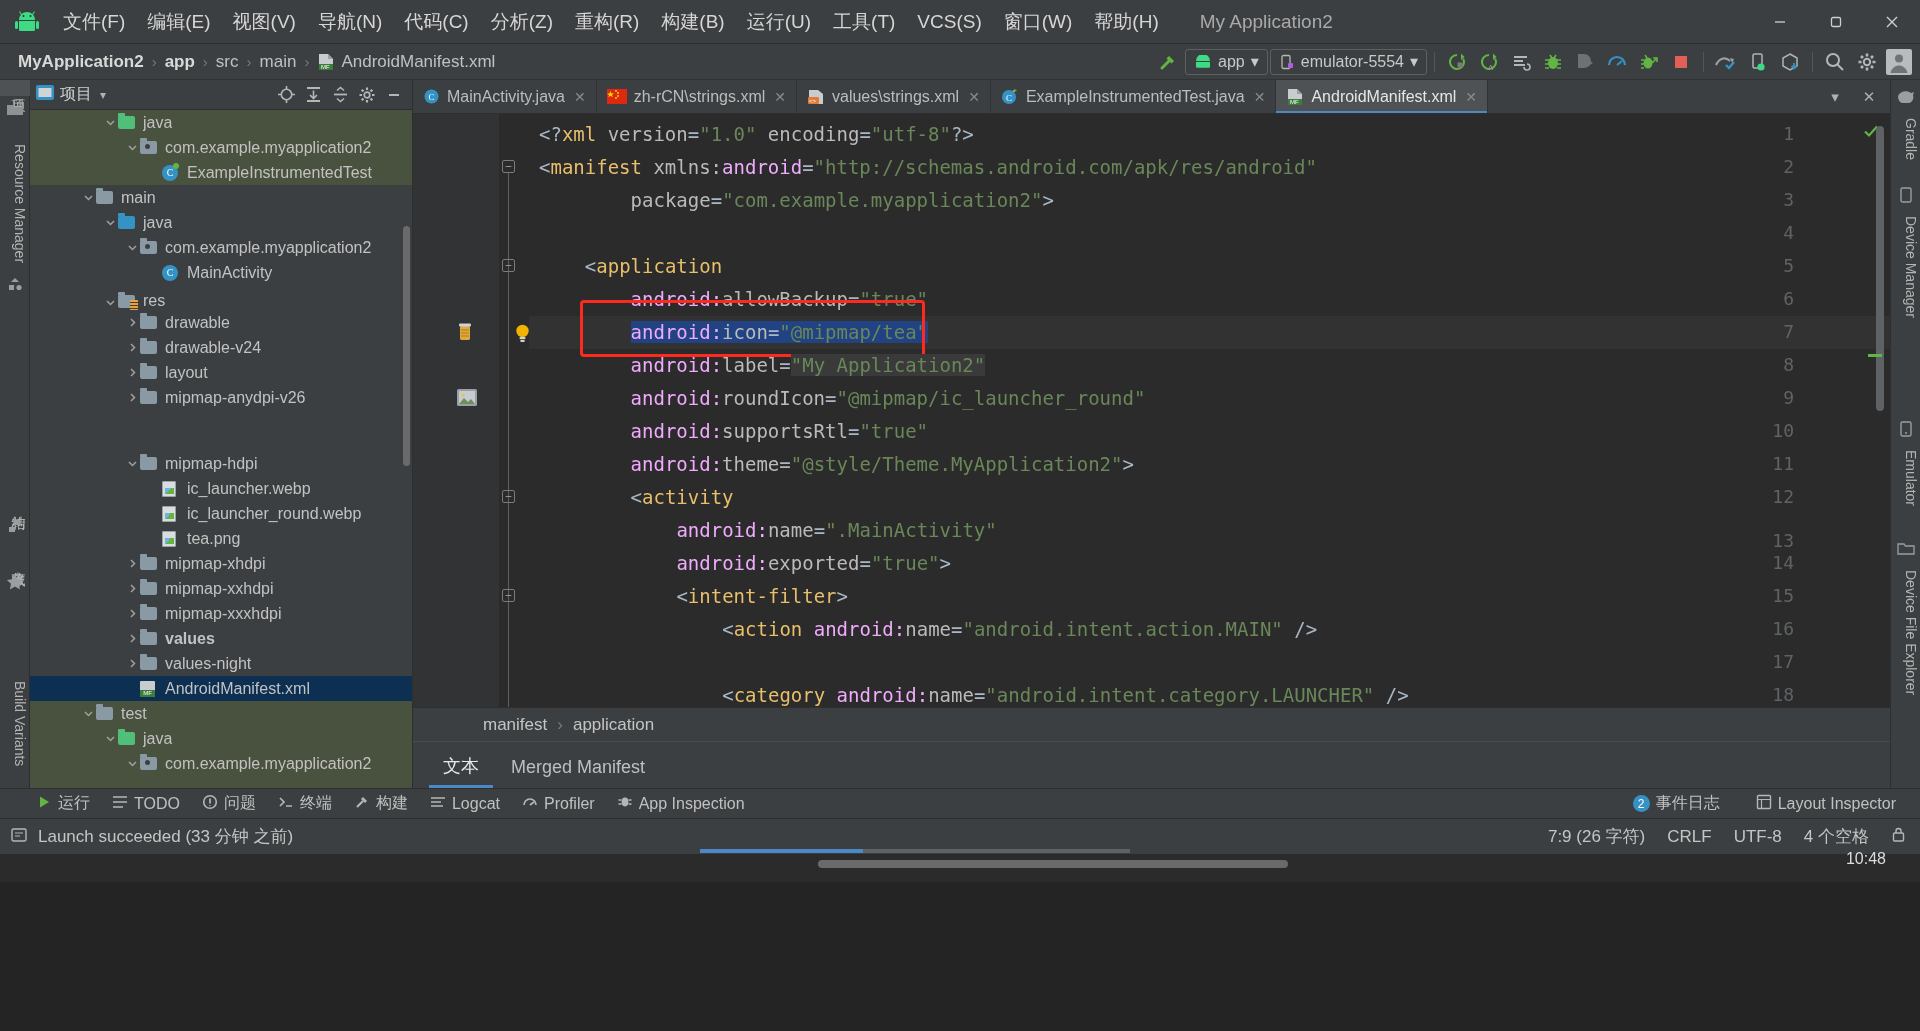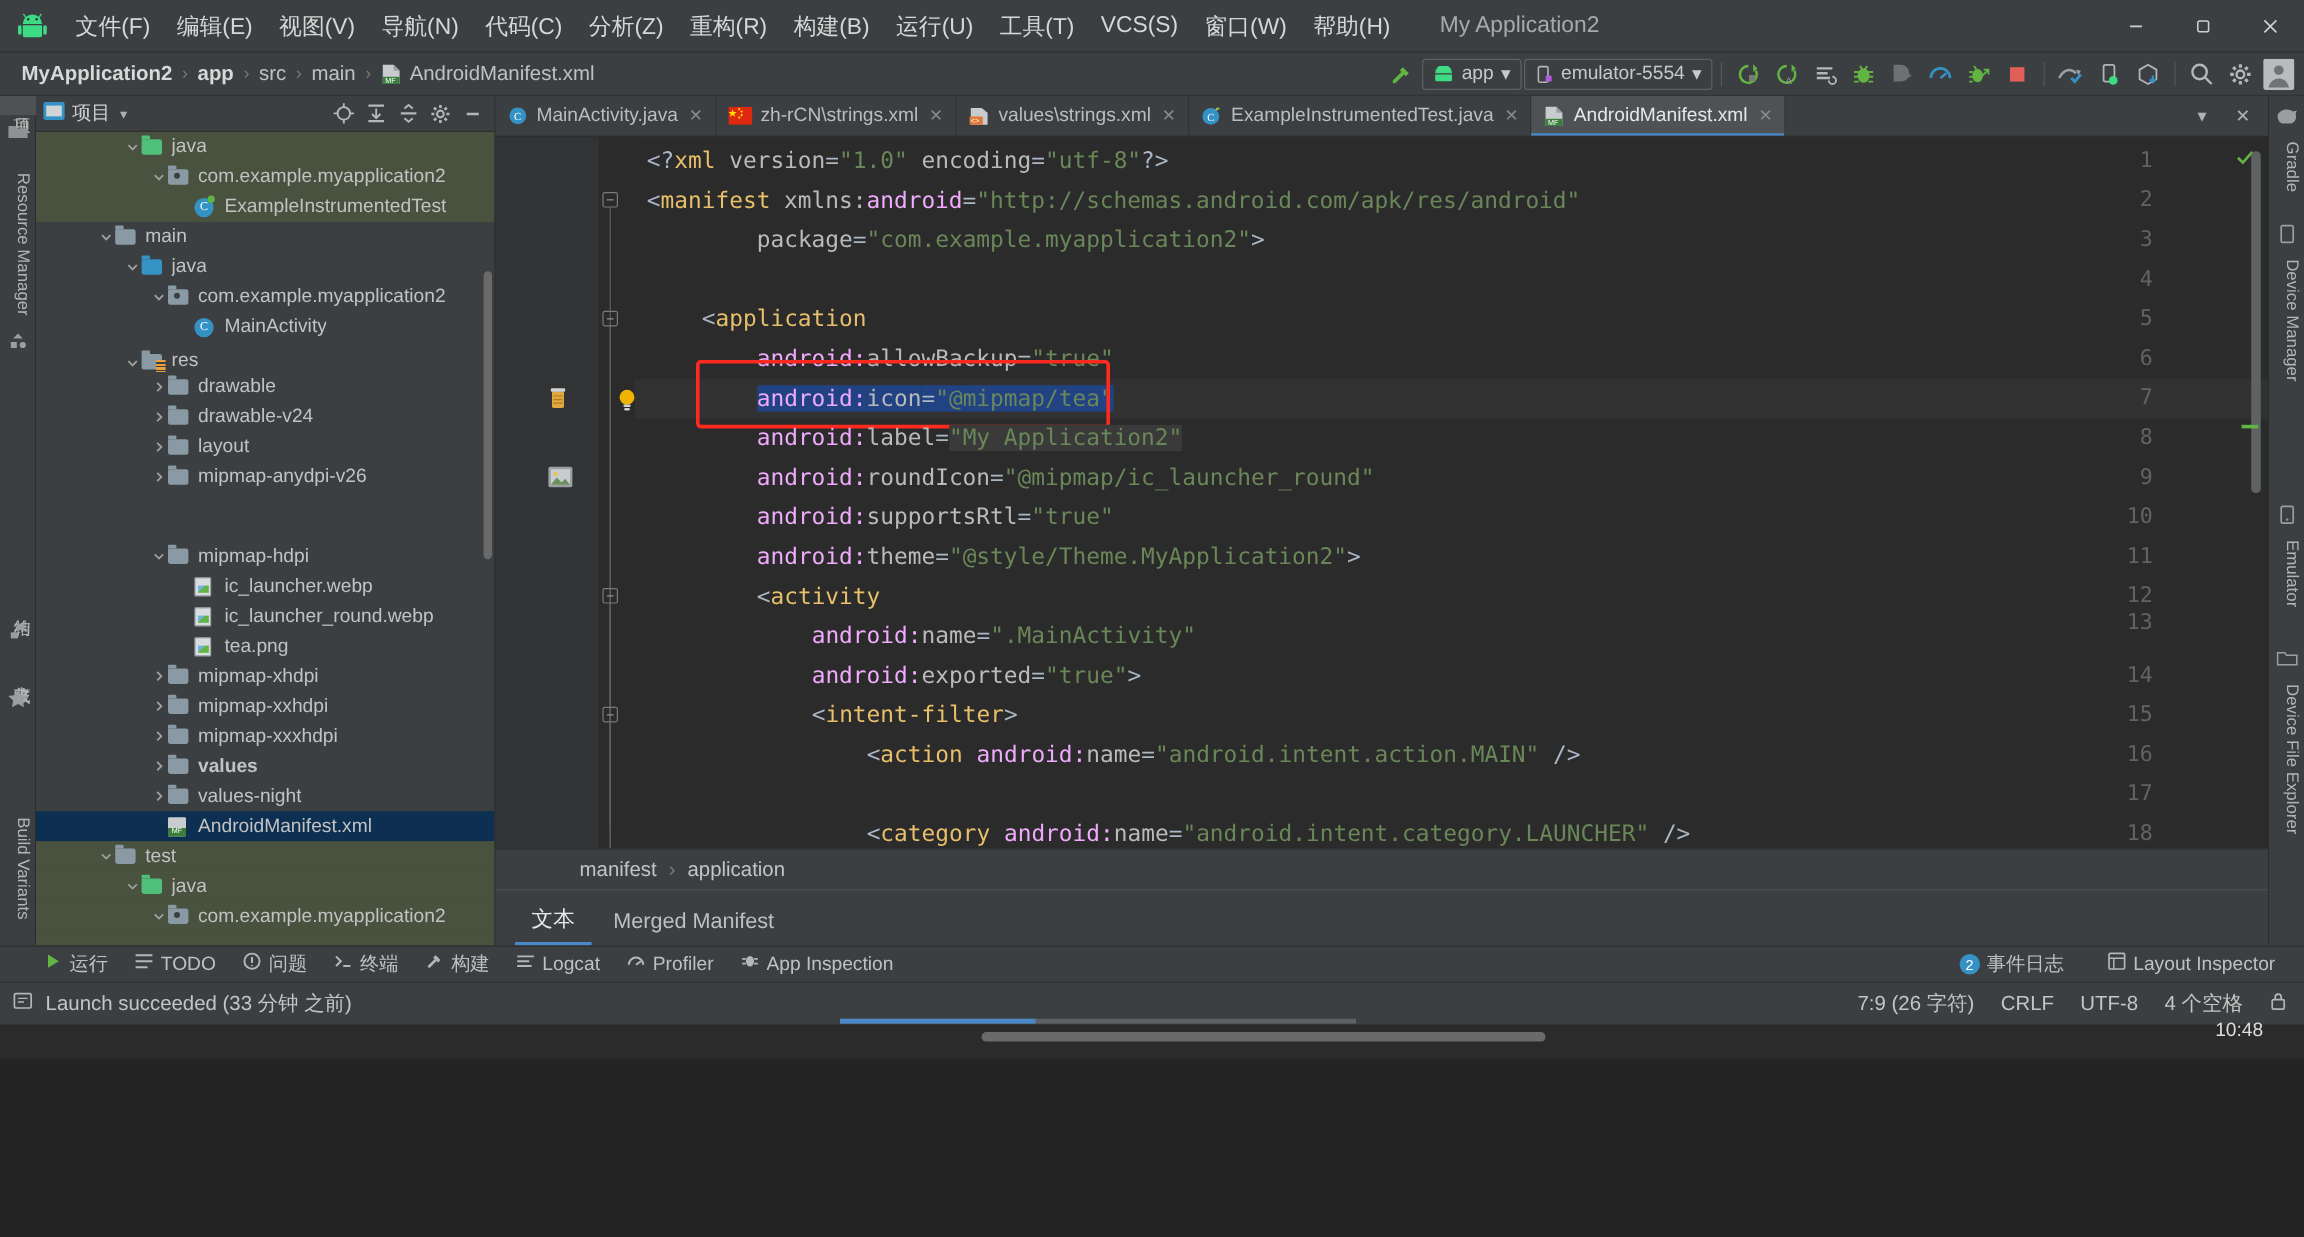--- a/index.html
+++ b/index.html
@@ -958,21 +958,21 @@
           </svg></div>
         <div class="code-line" style="top: 268px; left: 217.6px;"><span class="tok-ns">android:</span><span class="tok-attr">roundIcon</span><span class="tok-punc">=</span><span class="tok-str">"@mipmap/ic_launcher_round"</span></div>
         <div class="lnum" style="top: 306px;">10</div>
         <div class="code-line" style="top: 301px; left: 217.6px;"><span class="tok-ns">android:</span><span class="tok-attr">supportsRtl</span><span class="tok-punc">=</span><span class="tok-str">"true"</span></div>
         <div class="lnum" style="top: 339px;">11</div>
         <div class="code-line" style="top: 334px; left: 217.6px;"><span class="tok-ns">android:</span><span class="tok-attr">theme</span><span class="tok-punc">=</span><span class="tok-str">"@style/Theme.MyApplication2"</span><span class="tok-punc">&gt;</span></div>
         <div class="lnum" style="top: 372px;">12</div>
         <div class="fold-mark" style="left: 89px; top: 376px;">−</div>
         <div class="fold-line" style="left: 95px; top: 389px; height: 160px;"></div>
         <div class="code-line" style="top: 367px; left: 217.6px;"><span class="tok-punc">&lt;</span><span class="tok-tag">activity</span></div>
-        <div class="lnum" style="top: 394px;">13</div>
+        <div class="lnum" style="top: 416px;">13</div>
         <div class="code-line" style="top: 400px; left: 263.4px;"><span class="tok-ns">android:</span><span class="tok-attr">name</span><span class="tok-punc">=</span><span class="tok-str">".MainActivity"</span></div>
         <div class="lnum" style="top: 438px;">14</div>
         <div class="code-line" style="top: 433px; left: 263.4px;"><span class="tok-ns">android:</span><span class="tok-attr">exported</span><span class="tok-punc">=</span><span class="tok-str">"true"</span><span class="tok-punc">&gt;</span></div>
         <div class="lnum" style="top: 471px;">15</div>
         <div class="fold-mark" style="left: 89px; top: 475px;">−</div>
         <div class="fold-line" style="left: 95px; top: 488px; height: 160px;"></div>
         <div class="code-line" style="top: 466px; left: 263.4px;"><span class="tok-punc">&lt;</span><span class="tok-tag">intent-filter</span><span class="tok-punc">&gt;</span></div>
         <div class="lnum" style="top: 504px;">16</div>
         <div class="code-line" style="top: 499px; left: 309.2px;"><span class="tok-punc">&lt;</span><span class="tok-tag">action</span><span class="tok-plain"> </span><span class="tok-ns">android:</span><span class="tok-attr">name</span><span class="tok-punc">=</span><span class="tok-str">"android.intent.action.MAIN"</span><span class="tok-plain"> </span><span class="tok-punc">/&gt;</span></div>
         <div class="lnum" style="top: 537px;">17</div>

